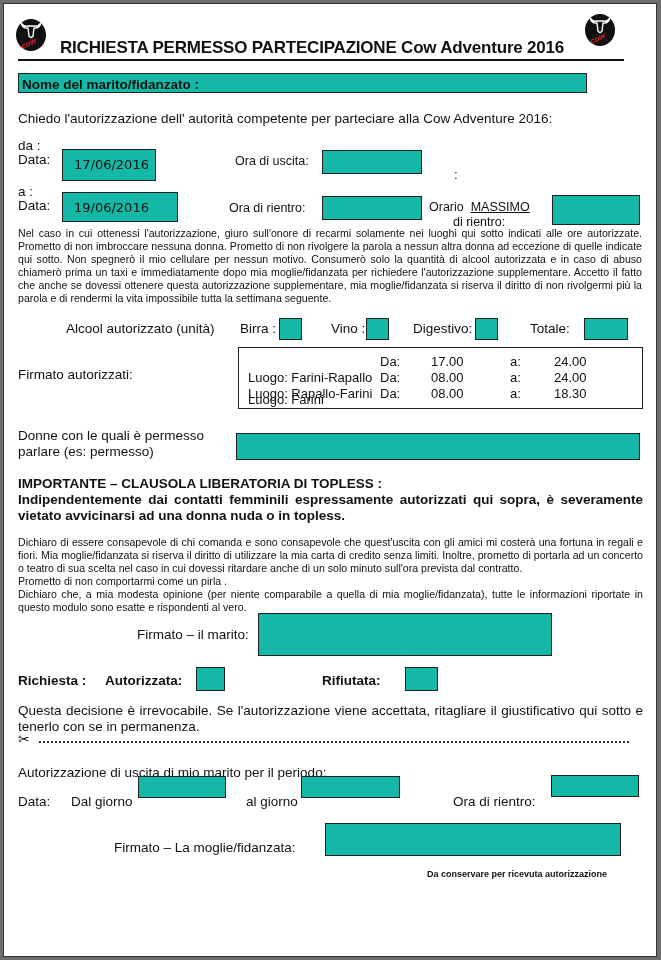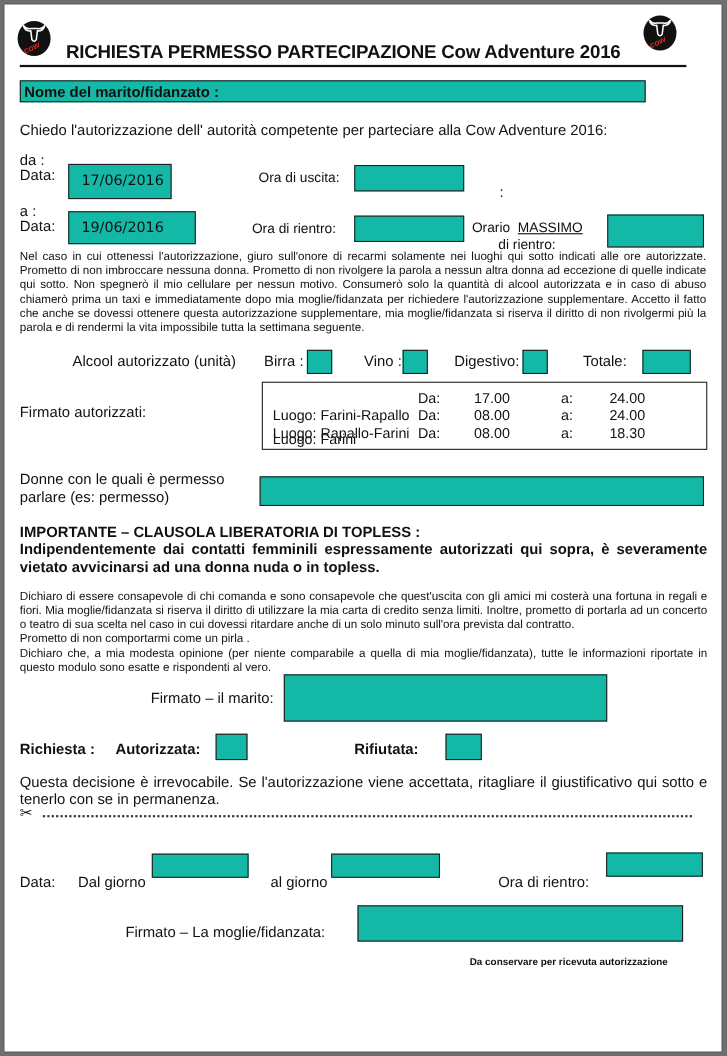--- a/index.html
+++ b/index.html
@@ -123,20 +123,21 @@
   <div class="abs t13 bold" style="left:14px;top:669px;">Richiesta :</div>
   <div class="abs t13 bold" style="left:101px;top:669px;">Autorizzata:</div>
   <div class="box" style="left:192px;top:663px;width:29px;height:24px;"></div>
   <div class="abs t13 bold" style="left:318px;top:669px;">Rifiutata:</div>
   <div class="box" style="left:401px;top:663px;width:33px;height:24px;"></div>
 
   <div class="abs t13" style="left:14px;top:699px;width:625px;text-align:justify;line-height:16px;">Questa decisione è irrevocabile. Se l'autorizzazione viene accettata, ritagliare il giustificativo qui sotto e tenerlo con se in permanenza.</div>
   <div class="abs" style="left:14px;top:727px;font-size:14px;">✂</div>
   <div class="dots"></div>
 
+  <div class="abs t13" style="left:14px;top:761px;">Autorizzazione di uscita di mio marito per il periodo:</div>
   <div class="abs t13" style="left:14px;top:790px;">Data:</div>
   <div class="abs t13" style="left:67px;top:790px;">Dal giorno</div>
   <div class="box" style="left:134px;top:772px;width:88px;height:22px;"></div>
   <div class="abs t13" style="left:242px;top:790px;">al giorno</div>
   <div class="box" style="left:297px;top:772px;width:99px;height:22px;"></div>
   <div class="abs t13" style="left:449px;top:790px;">Ora di rientro:</div>
   <div class="box" style="left:547px;top:771px;width:88px;height:22px;"></div>
 
   <div class="abs t13" style="left:110px;top:836px;">Firmato – La moglie/fidanzata:</div>
   <div class="box" style="left:321px;top:819px;width:296px;height:33px;"></div>

